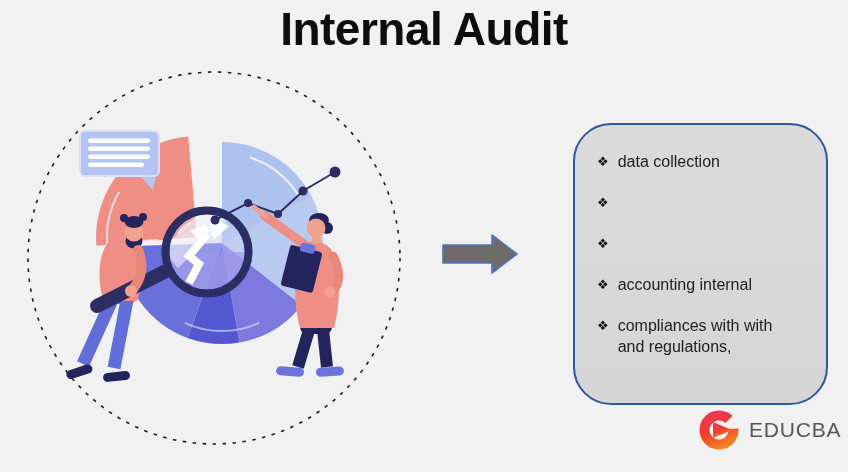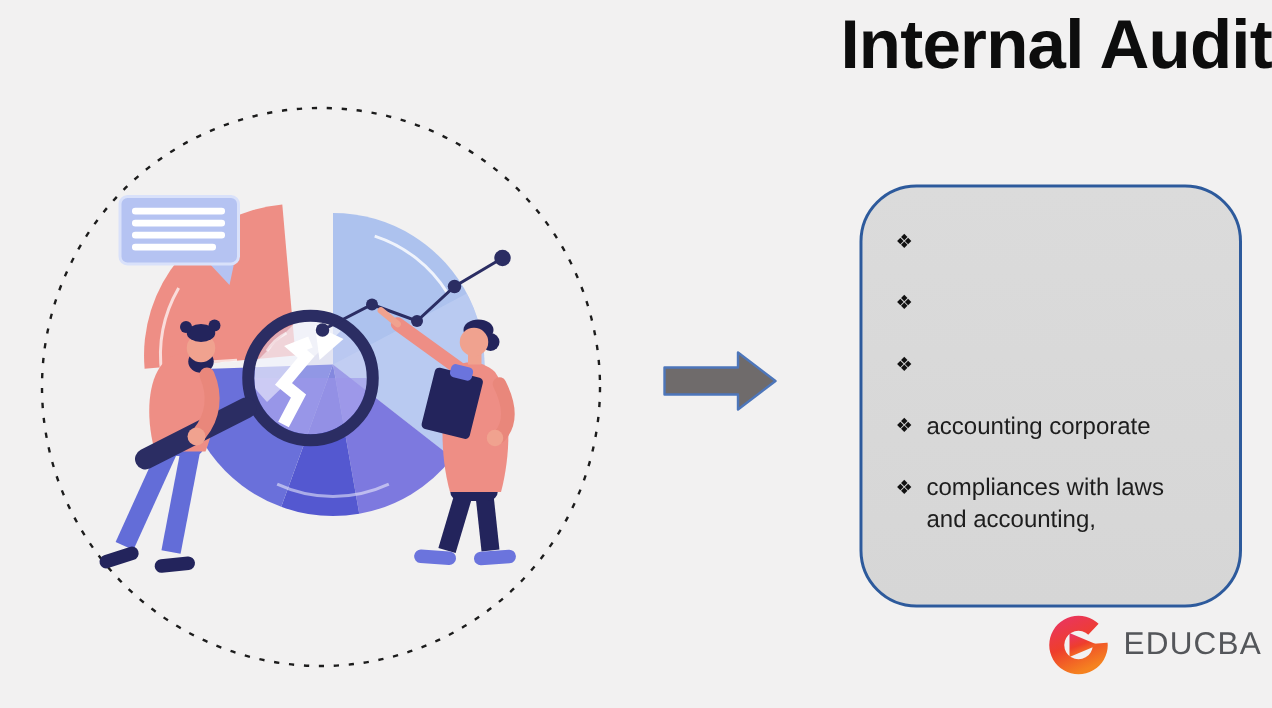--- a/index.html
+++ b/index.html
@@ -3,21 +3,21 @@
 <meta charset="utf-8">
 <style>
   html,body{margin:0;padding:0;}
   body{
     width:848px;height:472px;position:relative;overflow:hidden;
     background:#f2f1f1;
     font-family:"Liberation Sans", sans-serif;
   }
   .page-title{
     position:absolute;top:2px;left:0;width:100%;
-    text-align:right;font-size:46px;font-weight:700;
+    text-align:center;font-size:46px;font-weight:700;
     color:#0d0d0d;letter-spacing:-0.5px;
   }
   .illu{position:absolute;left:0;top:0;}
   .arrow-wrap{position:absolute;left:438px;top:231px;}
   .listbox{
     position:absolute;left:573px;top:123px;
     width:255px;height:282px;box-sizing:border-box;
     border:2.5px solid #2d5a9c;border-radius:38px;
     background:linear-gradient(#dbdbdb,#d6d6d6);
     padding:26px 16px 0 22px;
@@ -150,34 +150,35 @@
 </svg>
 
 <svg class="arrow-wrap" width="82" height="48" viewBox="0 0 82 48">
   <polygon points="5,14 54,14 54,4 79,23 54,42 54,32 5,32" fill="#6f6b6b" stroke="#4d76ba" stroke-width="1.6" stroke-linejoin="round"></polygon>
 </svg>
 
 <div class="listbox">
   <ul>
     <li>
       <span class="blt">❖</span>
+      <span class="lbl">data collection</span>
     </li>
     <li>
       <span class="blt">❖</span>
     </li>
     <li>
       <span class="blt">❖</span>
     </li>
     <li>
       <span class="blt">❖</span>
-      <span class="lbl">accounting corporate</span>
+      <span class="lbl">accounting internal</span>
     </li>
     <li>
       <span class="blt">❖</span>
-      <span class="lbl">compliances with laws and accounting,</span>
+      <span class="lbl">compliances with with and regulations,</span>
     </li>
   </ul>
 </div>
 
 <div class="logo">
   <svg width="46" height="48" viewBox="0 0 46 48">
     <defs>
       <linearGradient id="lg" x1="0" y1="0" x2="0.45" y2="1">
         <stop offset="0" stop-color="#e9336b"></stop>
         <stop offset="0.55" stop-color="#ee3e2c"></stop>

